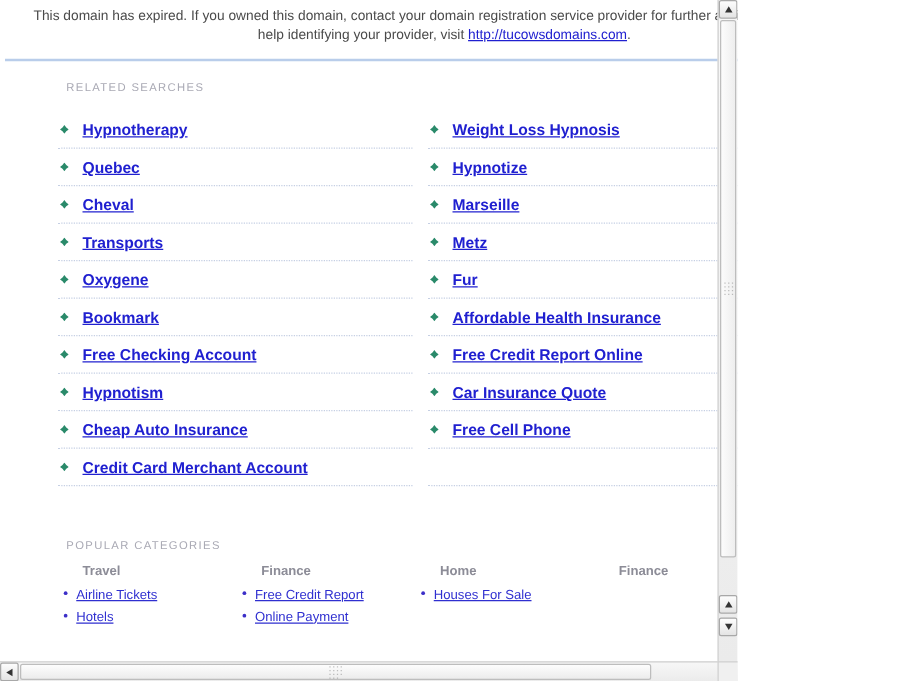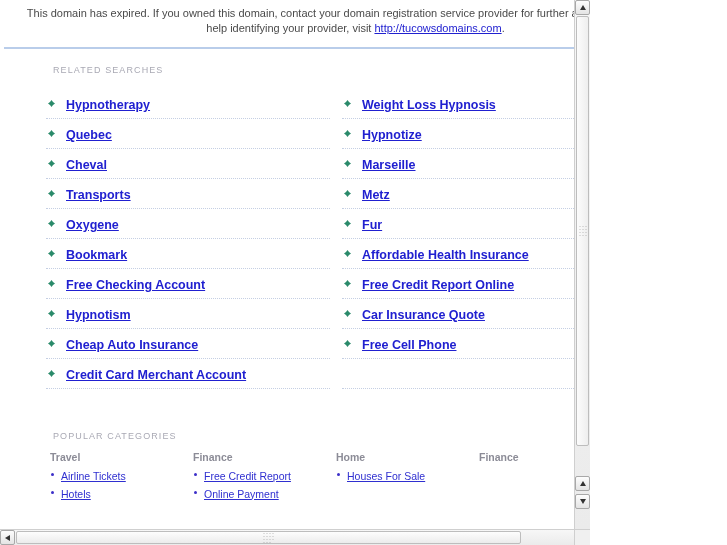--- a/index.html
+++ b/index.html
@@ -141,20 +141,21 @@
     display: flex;
     margin: 10px 0 0 0;
     padding-left: 50px;
   }
   .pc-col { width: 143px; }
   .pc-head {
     font-size: 10.5px;
     font-weight: bold;
     color: #8c8c97;
     margin-bottom: 4px;
+    margin-left: 16px;
   }
   .pc-list { margin: 0; padding: 0; list-style: none; }
   .pc-list li {
     position: relative;
     padding-left: 11px;
     line-height: 15.5px;
     white-space: nowrap;
   }
   .pc-list li .dot {
     position: absolute;

